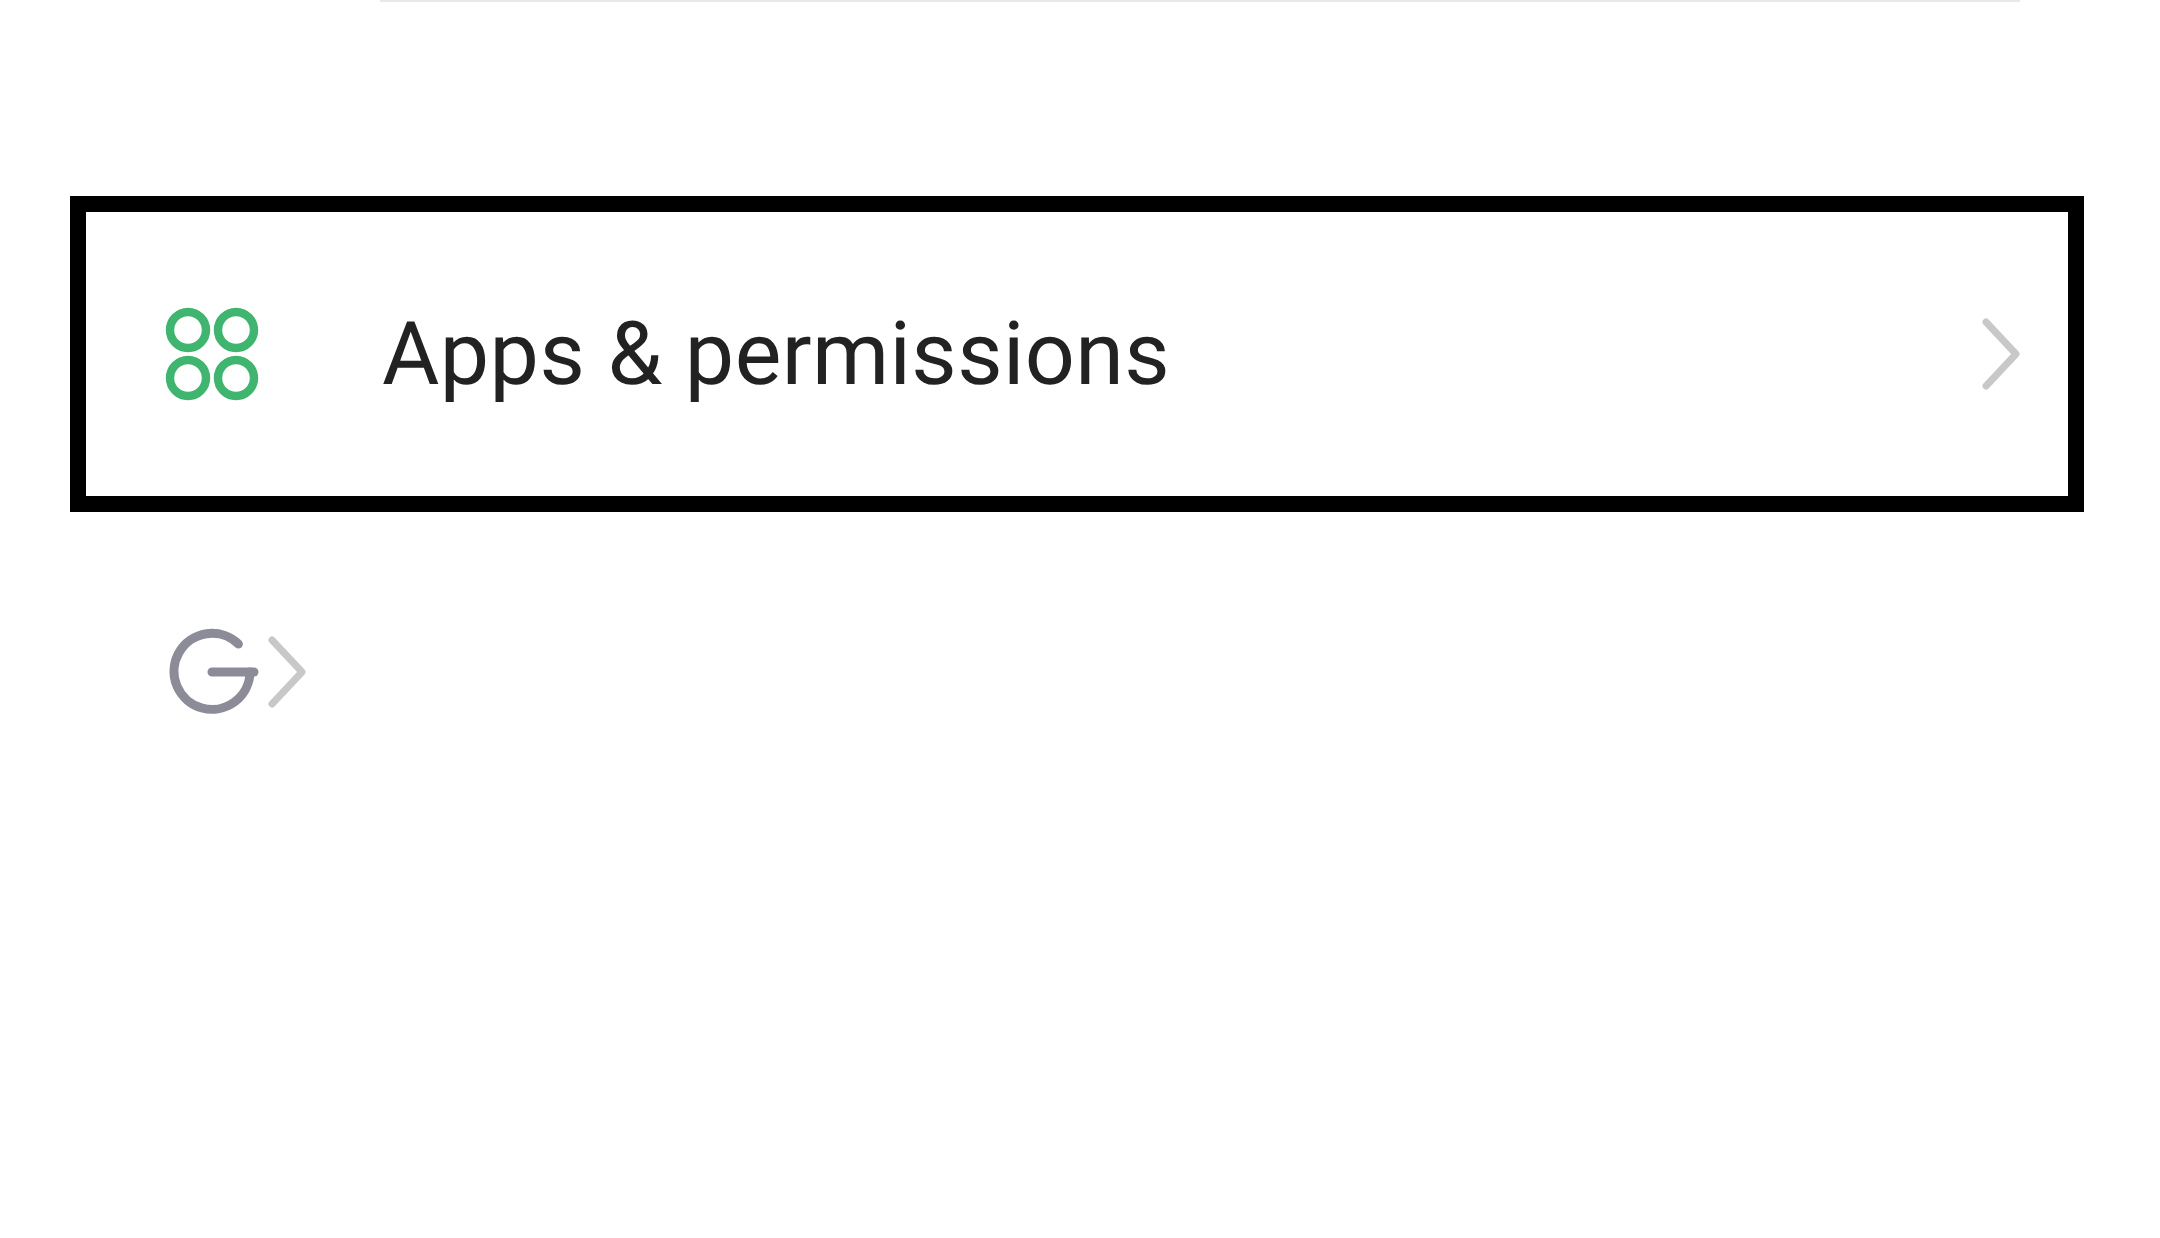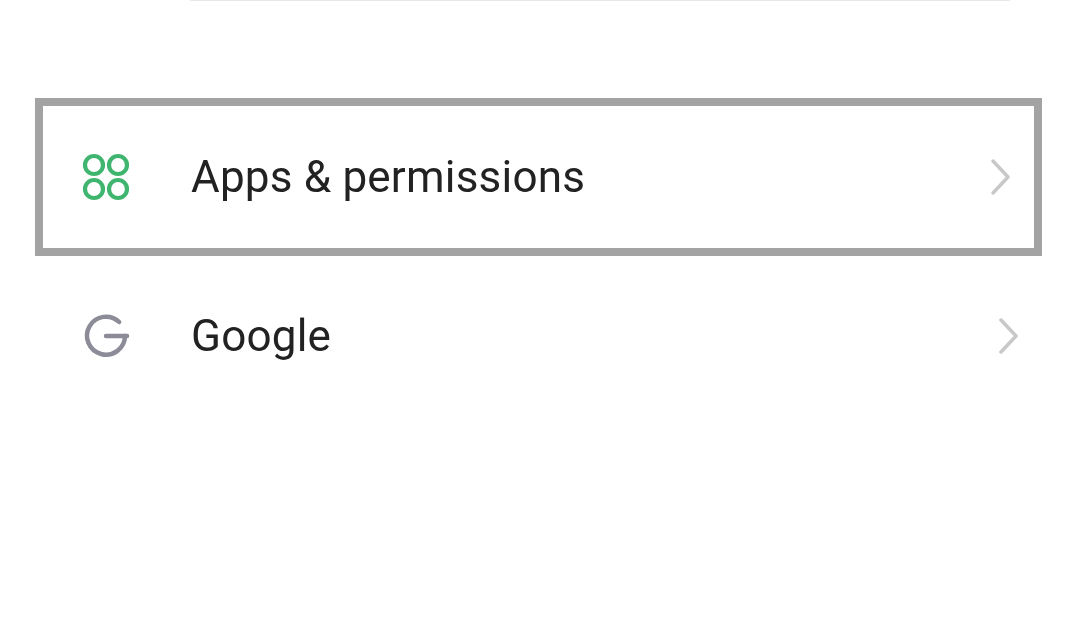--- a/index.html
+++ b/index.html
@@ -38,21 +38,21 @@
     .settings-item {
       display: flex;
       align-items: center;
       height: 160px;
       padding-left: 78px;
       padding-right: 60px;
       position: relative;
       cursor: pointer;
     }
     .highlighted {
-      border: 8px solid #a3a3a3;
+      border: 8px solid #000000;
       margin-left: 35px;
       margin-right: 38px;
       padding-left: 35px;
       padding-right: 22px;
       height: 158px;
     }
     .icon-slot {
       width: 55px;
       display: flex;
       align-items: center;
@@ -117,21 +117,20 @@
     </span>
   </div>
 
   <div class="settings-item">
     <span class="icon-slot google-icon">
       <svg viewBox="0 0 50 50" fill="none" stroke="#8c8c99" stroke-width="4.5" stroke-linecap="round">
         <path d="M 44 25 A 19 19 0 1 1 38.2 11"></path>
         <line x1="25" y1="25" x2="46" y2="25"></line>
       </svg>
     </span>
-    <span class="item-label">Google</span>
     <span class="chevron">
       <svg viewBox="0 0 22 38" fill="none" stroke="#c8c8c8" stroke-width="3.5" stroke-linecap="round" stroke-linejoin="round">
         <polyline points="3,3 18,19 3,35"></polyline>
       </svg>
     </span>
   </div>
 
 
 </div>
 

